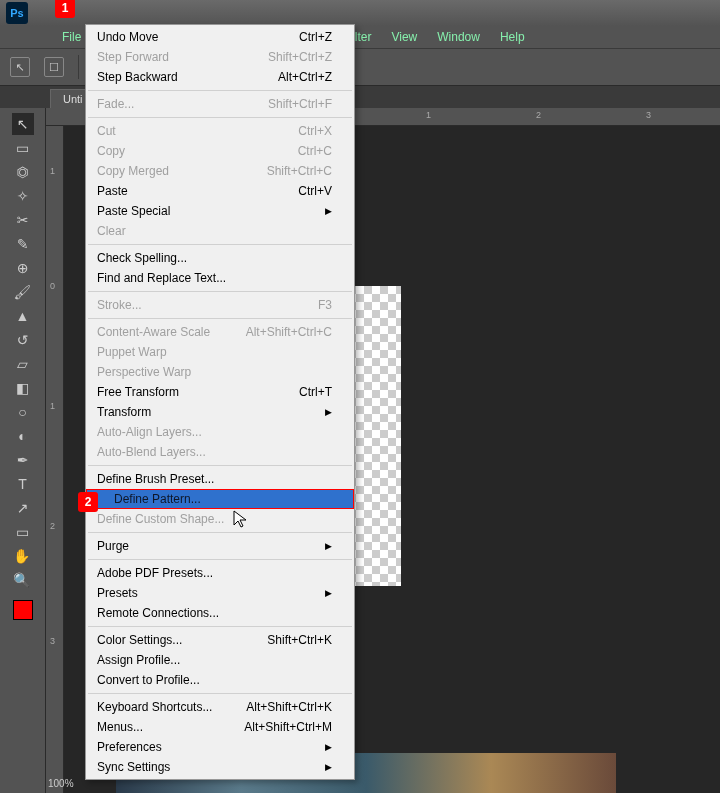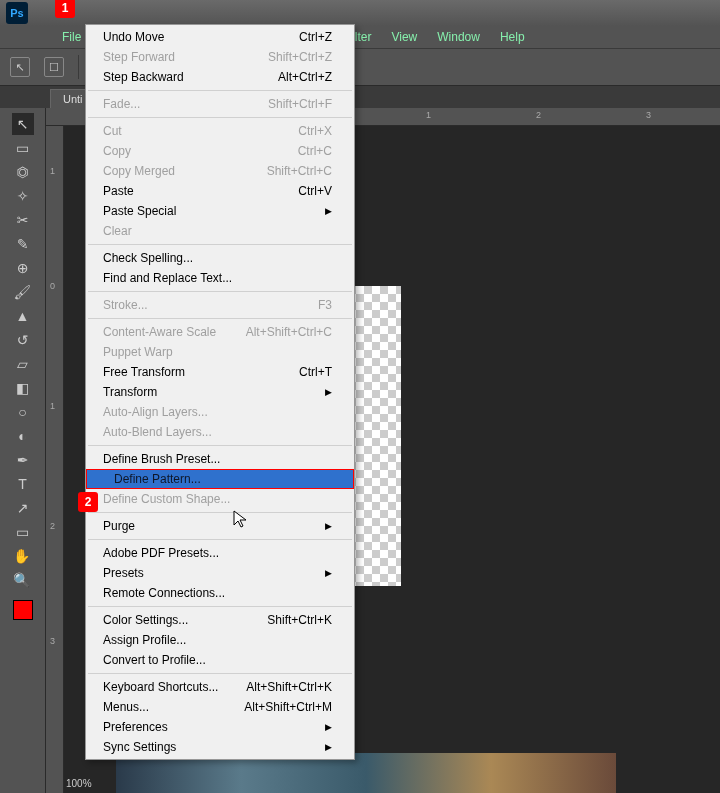--- a/index.html
+++ b/index.html
@@ -25,26 +25,26 @@
 .canvas-area { flex: 1; background: #262626; position: relative; }
 .ruler-h { height: 18px; background: #535353; border-bottom: 1px solid #2a2a2a; position: relative; color: #aaa; font-size: 9px; }
 .ruler-h span { position: absolute; top: 2px; }
 .ruler-v { width: 18px; background: #535353; border-right: 1px solid #2a2a2a; position: absolute; left: 0; top: 18px; bottom: 0; color: #aaa; font-size: 9px; }
 .ruler-v span { position: absolute; left: 4px; writing-mode: horizontal-tb; }
 .checker { position: absolute; left: 70px; top: 178px; width: 285px; height: 300px; 
   background-image: linear-gradient(45deg,#ccc 25%,transparent 25%,transparent 75%,#ccc 75%),linear-gradient(45deg,#ccc 25%,#fff 25%,#fff 75%,#ccc 75%);
   background-size: 16px 16px; background-position: 0 0, 8px 8px; }
 .shapes { position: absolute; inset: 0; }
 .sh { position: absolute; color: #000; }
-.zoom { position: absolute; left: 20px; bottom: 4px; color: #ccc; font-size: 10px; }
+.zoom { position: absolute; left: 2px; bottom: 4px; color: #ccc; font-size: 10px; }
 .bottom-photo { position: absolute; left: 70px; bottom: 0; width: 500px; height: 40px; background: linear-gradient(90deg,#2a3a4a,#5a7a8a,#3a5a6a,#aa8855,#6a4a3a); }
 
 
 .dropdown { position: absolute; left: 85px; top: 24px; width: 270px; background: #f0f0f0; border: 1px solid #979797; box-shadow: 3px 3px 6px rgba(0,0,0,.3); z-index: 150; font-size: 12px; color: #000; padding: 2px 0; }
-.dropdown .item { display: flex; justify-content: space-between; align-items: center; padding: 3px 22px 3px 17px; position: relative; }
+.dropdown .item { display: flex; justify-content: space-between; align-items: center; padding: 3px 22px 3px 11px; position: relative; }
 .dropdown .item.dis { color: #a0a0a0; }
 .dropdown .item.hov { background: #2f71cd; color: #0f172a; border: 1px solid #ff0000; padding: 2px 21px 2px 27px; }
 .dropdown .sep { height: 1px; background: #d0d0d0; margin: 3px 2px; }
 .dropdown .arrow { font-size: 9px; }
 .cursor { position: absolute; left: 233px; top: 510px; z-index: 300; font-size: 16px; color: #000; }
 </style>
 </head>
 <body>
 
 <div class="app">
@@ -222,20 +222,23 @@
         <span>F3</span>
       </div>
       <div class="sep"></div>
       <div class="item dis">
         <span>Content-Aware Scale</span>
         <span>Alt+Shift+Ctrl+C</span>
       </div>
       <div class="item dis">
         <span>Puppet Warp</span>
       </div>
+      <div class="item dis">
+        <span>Perspective Warp</span>
+      </div>
       <div class="item">
         <span>Free Transform</span>
         <span>Ctrl+T</span>
       </div>
       <div class="item">
         <span>Transform</span>
         <span class="arrow">▶</span>
       </div>
       <div class="item dis">
         <span>Auto-Align Layers...</span>

